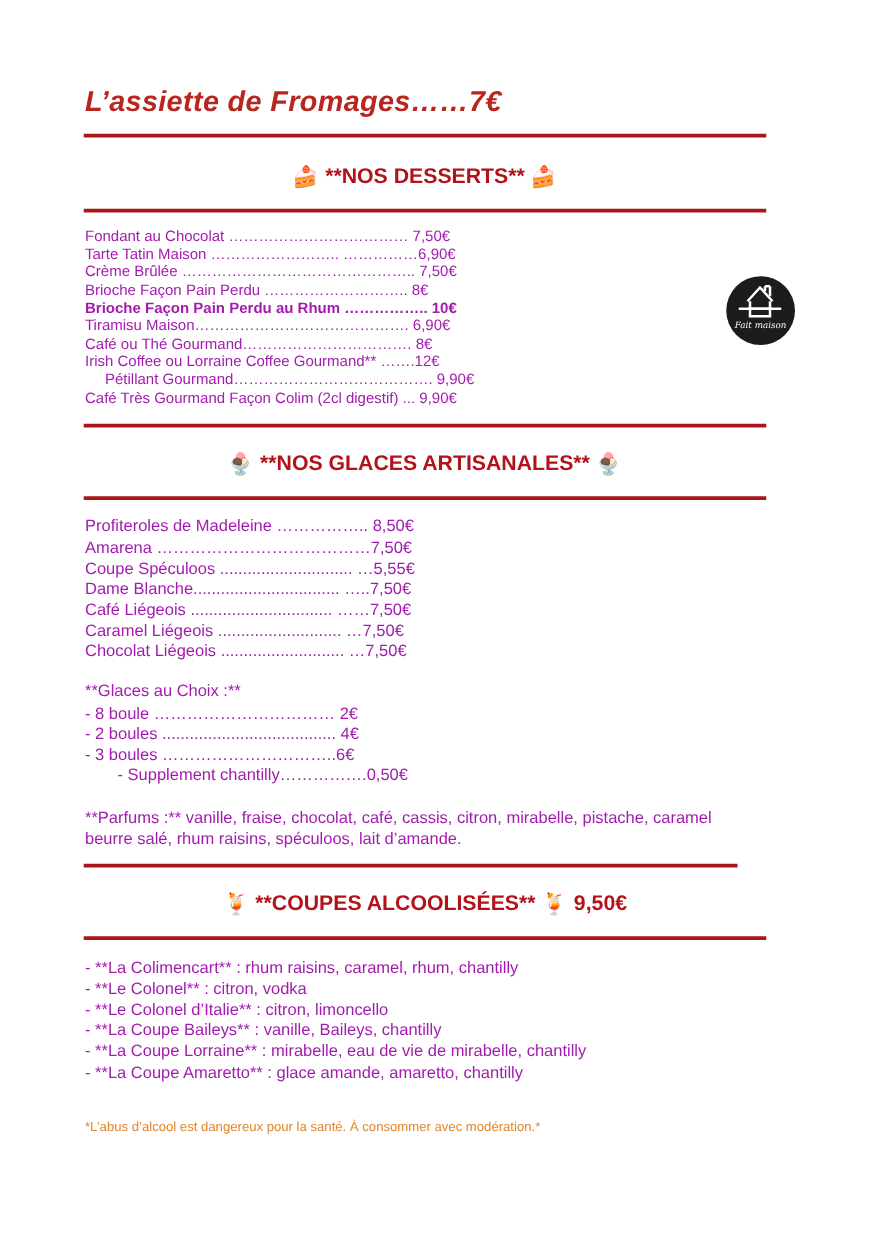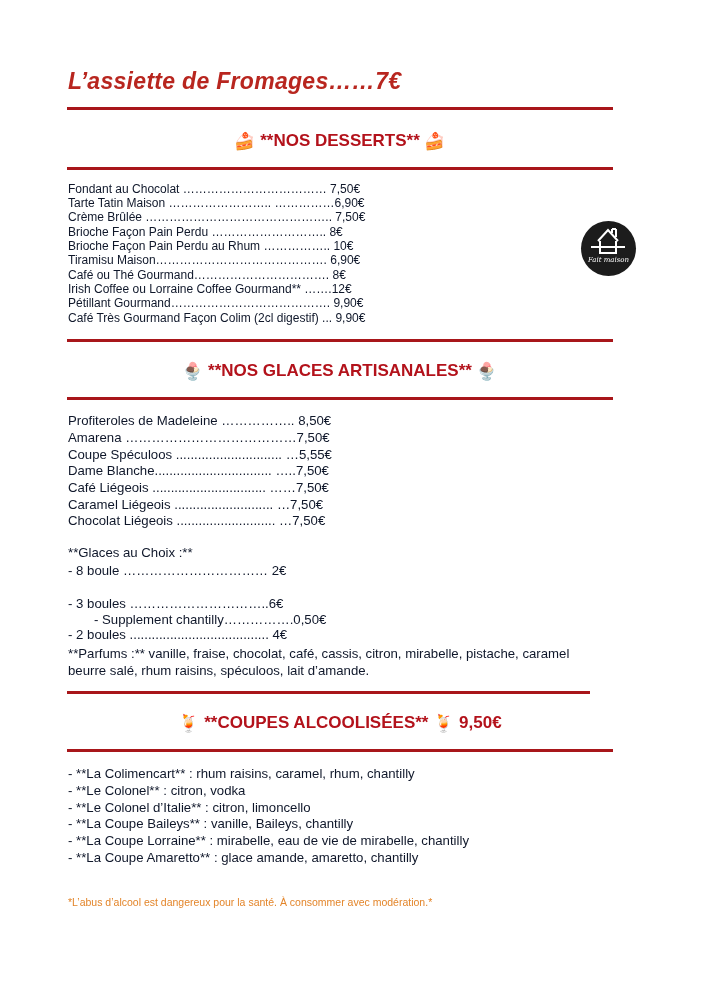--- a/index.html
+++ b/index.html
@@ -2,21 +2,21 @@
 <html><head>
 <meta charset="utf-8">
 <style>
   html, body { margin:0; padding:0; background:#ffffff; }
   body { width:707px; height:1000px; position:relative; overflow:hidden; font-family:"Liberation Sans", sans-serif; }
   .abs { position:absolute; }
   .title { left:68px; top:68px; font-size:23px; font-weight:bold; font-style:italic; color:#b8261f; letter-spacing:0.3px; white-space:nowrap; }
   .rule { position:absolute; left:67px; height:3px; background:#a8161a; }
   .sec-head { position:absolute; left:67px; width:546px; text-align:center; font-size:17px; font-weight:bold; color:#b3121b; white-space:nowrap; }
   .sec-head .emoji { font-size:17px; display:inline-block; vertical-align:-1px; }
-  .item { position:absolute; left:68px; color:#0f172a; white-space:nowrap; }
+  .item { position:absolute; left:68px; color:#a21caf; white-space:nowrap; }
   .dessert { font-size:12px; line-height:14px; }
   .glace { font-size:13.2px; line-height:16px; }
   .note { font-size:10.5px; color:#e3852a; }
   .logo { position:absolute; left:581px; top:221px; width:55px; height:55px; border-radius:50%; background:#1c1c1c; }
   .logo svg { position:absolute; left:0; top:0; }
   .logo-text { position:absolute; left:0; width:55px; top:35px; text-align:center; color:#fff; font-family:"DejaVu Serif", serif; font-style:italic; font-size:7px; }
 </style>
 </head>
 <body>
 
@@ -27,25 +27,25 @@
   <span class="emoji">🍰</span>
   <span>**NOS DESSERTS**</span>
   <span class="emoji">🍰</span>
 </div>
 <div class="rule" style="top:167px;width:546px;"></div>
 
 <div class="item dessert" style="top:182px;">Fondant au Chocolat ……………………………… 7,50€</div>
 <div class="item dessert" style="top:196px;">Tarte Tatin Maison …………………….. ……………6,90€</div>
 <div class="item dessert" style="top:210px;">Crème Brûlée ……………………………………….. 7,50€</div>
 <div class="item dessert" style="top:225px;">Brioche Façon Pain Perdu ……………………….. 8€</div>
-<div class="item dessert" style="top:239px;">Brioche Façon Pain Perdu au Rhum …………….. 10€</div>
+<div class="item dessert" style="top:239px;font-weight:bold;">Brioche Façon Pain Perdu au Rhum …………….. 10€</div>
 <div class="item dessert" style="top:253px;">Tiramisu Maison……………………………………. 6,90€</div>
 <div class="item dessert" style="top:268px;">Café ou Thé Gourmand……………………………. 8€</div>
 <div class="item dessert" style="top:282px;">Irish Coffee ou Lorraine Coffee Gourmand** …….12€</div>
-<div class="item dessert" style="top:296px;">Pétillant Gourmand…………………………………. 9,90€</div>
+<div class="item dessert" style="top:296px;margin-left:16px;">Pétillant Gourmand…………………………………. 9,90€</div>
 <div class="item dessert" style="top:311px;">Café Très Gourmand Façon Colim (2cl digestif) ... 9,90€</div>
 
 <div class="logo">
   <svg width="55" height="55" viewBox="0 0 55 55">
     <g fill="none" stroke="#ffffff" stroke-width="2">
       <polyline points="17,20 27,9 37,20"></polyline>
       <line x1="31" y1="12" x2="31" y2="8"></line>
       <line x1="31" y1="8" x2="35" y2="8"></line>
       <line x1="35" y1="8" x2="35" y2="16"></line>
       <line x1="19" y1="20" x2="19" y2="26"></line>
@@ -69,21 +69,21 @@
 <div class="item glace" style="top:413px;">Profiteroles de Madeleine …………….. 8,50€</div>
 <div class="item glace" style="top:430px;">Amarena …………………………………7,50€</div>
 <div class="item glace" style="top:447px;">Coupe Spéculoos ............................. …5,55€</div>
 <div class="item glace" style="top:463px;">Dame Blanche................................ …..7,50€</div>
 <div class="item glace" style="top:480px;">Café Liégeois ............................... ……7,50€</div>
 <div class="item glace" style="top:497px;">Caramel Liégeois ........................... …7,50€</div>
 <div class="item glace" style="top:513px;">Chocolat Liégeois ........................... …7,50€</div>
 
 <div class="item glace" style="top:545px;">**Glaces au Choix :**</div>
 <div class="item glace" style="top:563px;">- 8 boule …………………………… 2€</div>
-<div class="item glace" style="top:579px;margin-top:48px;">- 2 boules ...................................... 4€</div>
+<div class="item glace" style="top:579px;">- 2 boules ...................................... 4€</div>
 <div class="item glace" style="top:596px;">-   3 boules …………………………..6€</div>
 <div class="item glace" style="top:612px;margin-left:26px;">-   Supplement chantilly…………….0,50€</div>
 
 <div class="item glace" style="top:646px;">**Parfums :** vanille, fraise, chocolat, café, cassis, citron, mirabelle, pistache, caramel</div>
 <div class="item glace" style="top:663px;">beurre salé, rhum raisins, spéculoos, lait d’amande.</div>
 
 <div class="rule" style="top:691px;width:523px;"></div>
 
 <div class="sec-head" style="top:713px;">
   <span class="emoji">🍹</span>

